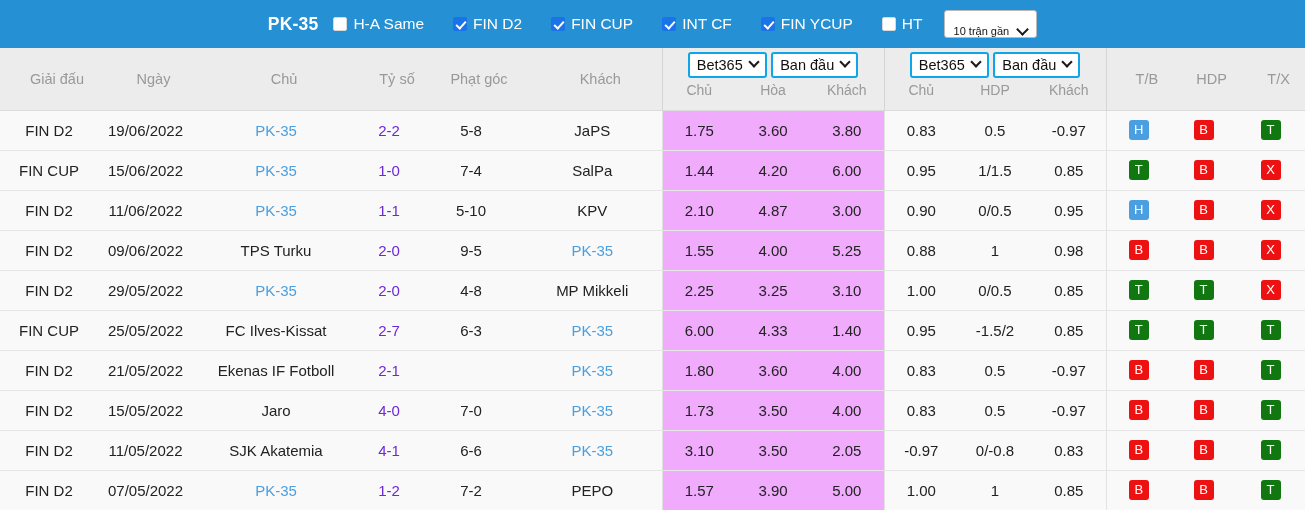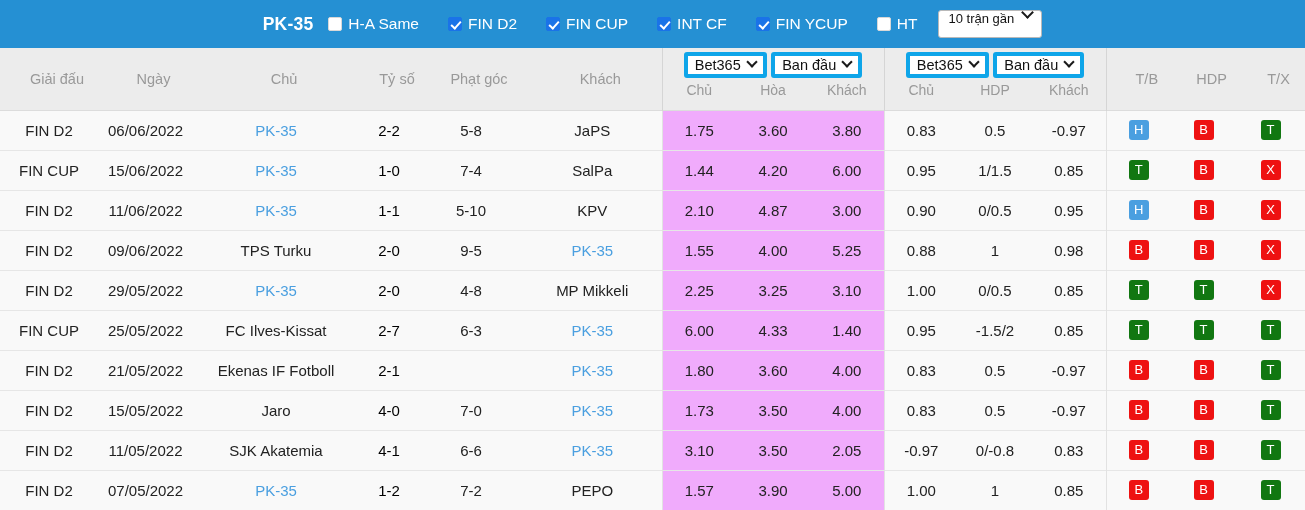--- a/index.html
+++ b/index.html
@@ -57,25 +57,25 @@
     border-width: 0 2px 2px 0;
     transform: rotate(42deg);
   }
   .topbar .lbl { font-size: 15.5px; }
 
   .select-box {
     background: #ffffff;
     border: 1px solid #b9b9b9;
     border-radius: 3px;
     color: #111;
-    font-size: 13px;
+    font-size: 11px;
     height: 28px;
     padding: 0 9px;
     display: inline-flex;
-    align-items: flex-start;
+    align-items: flex-end;
     gap: 9px;
     margin-left: 10px;
   }
   .caret {
     width: 0; height: 0;
     border-left: 5px solid transparent;
     border-right: 5px solid transparent;
     border-top: 6px solid #222;
     display: inline-block;
     position: relative;
@@ -117,21 +117,21 @@
     text-align: center;
     margin-left: 16px;
   }
   .hdr-left { text-align: center; }
 
   .sel-sm {
     display: inline-flex;
     align-items: center;
     gap: 7px;
     background: #ffffff;
-    border: 4px solid #0ea5e9;
+    border: 2px solid #0ea5e9;
     border-radius: 3px;
     color: #111;
     font-size: 14.5px;
     height: 26px;
     padding: 0 7px;
   }
   .sel-sm .caret.thin { width: 8px; height: 8px; border-width: 2px; }
 
   .grp-cell { text-align: center; }
 
@@ -142,21 +142,21 @@
     font-size: 15px;
     color: #222222;
     text-align: center;
     vertical-align: middle;
     height: 40px;
   }
   tbody tr:first-child td { border-top: 1px solid #dcdcdc; }
 
   td.odds { background: #f0abfc; }
   td.pk     { color: #4a9fe0; }
-  td.score  { color: #000000; }
+  td.score  { color: #6d28d9; }
   td.corner { text-align: center; padding-left: 30px; }
 
   .badge {
     display: inline-block;
     width: 20px; height: 20px;
     line-height: 20px;
     border-radius: 3px;
     color: #ffffff;
     font-size: 13px;
     text-align: center;
@@ -285,21 +285,21 @@
       <td>Khách</td>
       <td class="sep-l">Chủ</td>
       <td>HDP</td>
       <td>Khách</td>
     </tr>
   </thead>
 
   <tbody id="rows-host">
       <tr>
         <td class="">FIN D2</td>
-        <td class="">06/06/2022</td>
+        <td class="">19/06/2022</td>
         <td class="pk">PK-35</td>
         <td class="score">2-2</td>
         <td class="corner">5-8</td>
         <td class="">JaPS</td>
         <td class="odds sep-l">1.75</td>
         <td class="odds">3.60</td>
         <td class="odds">3.80</td>
         <td class="sep-l">0.83</td>
         <td class="">0.5</td>
         <td class="">-0.97</td>

